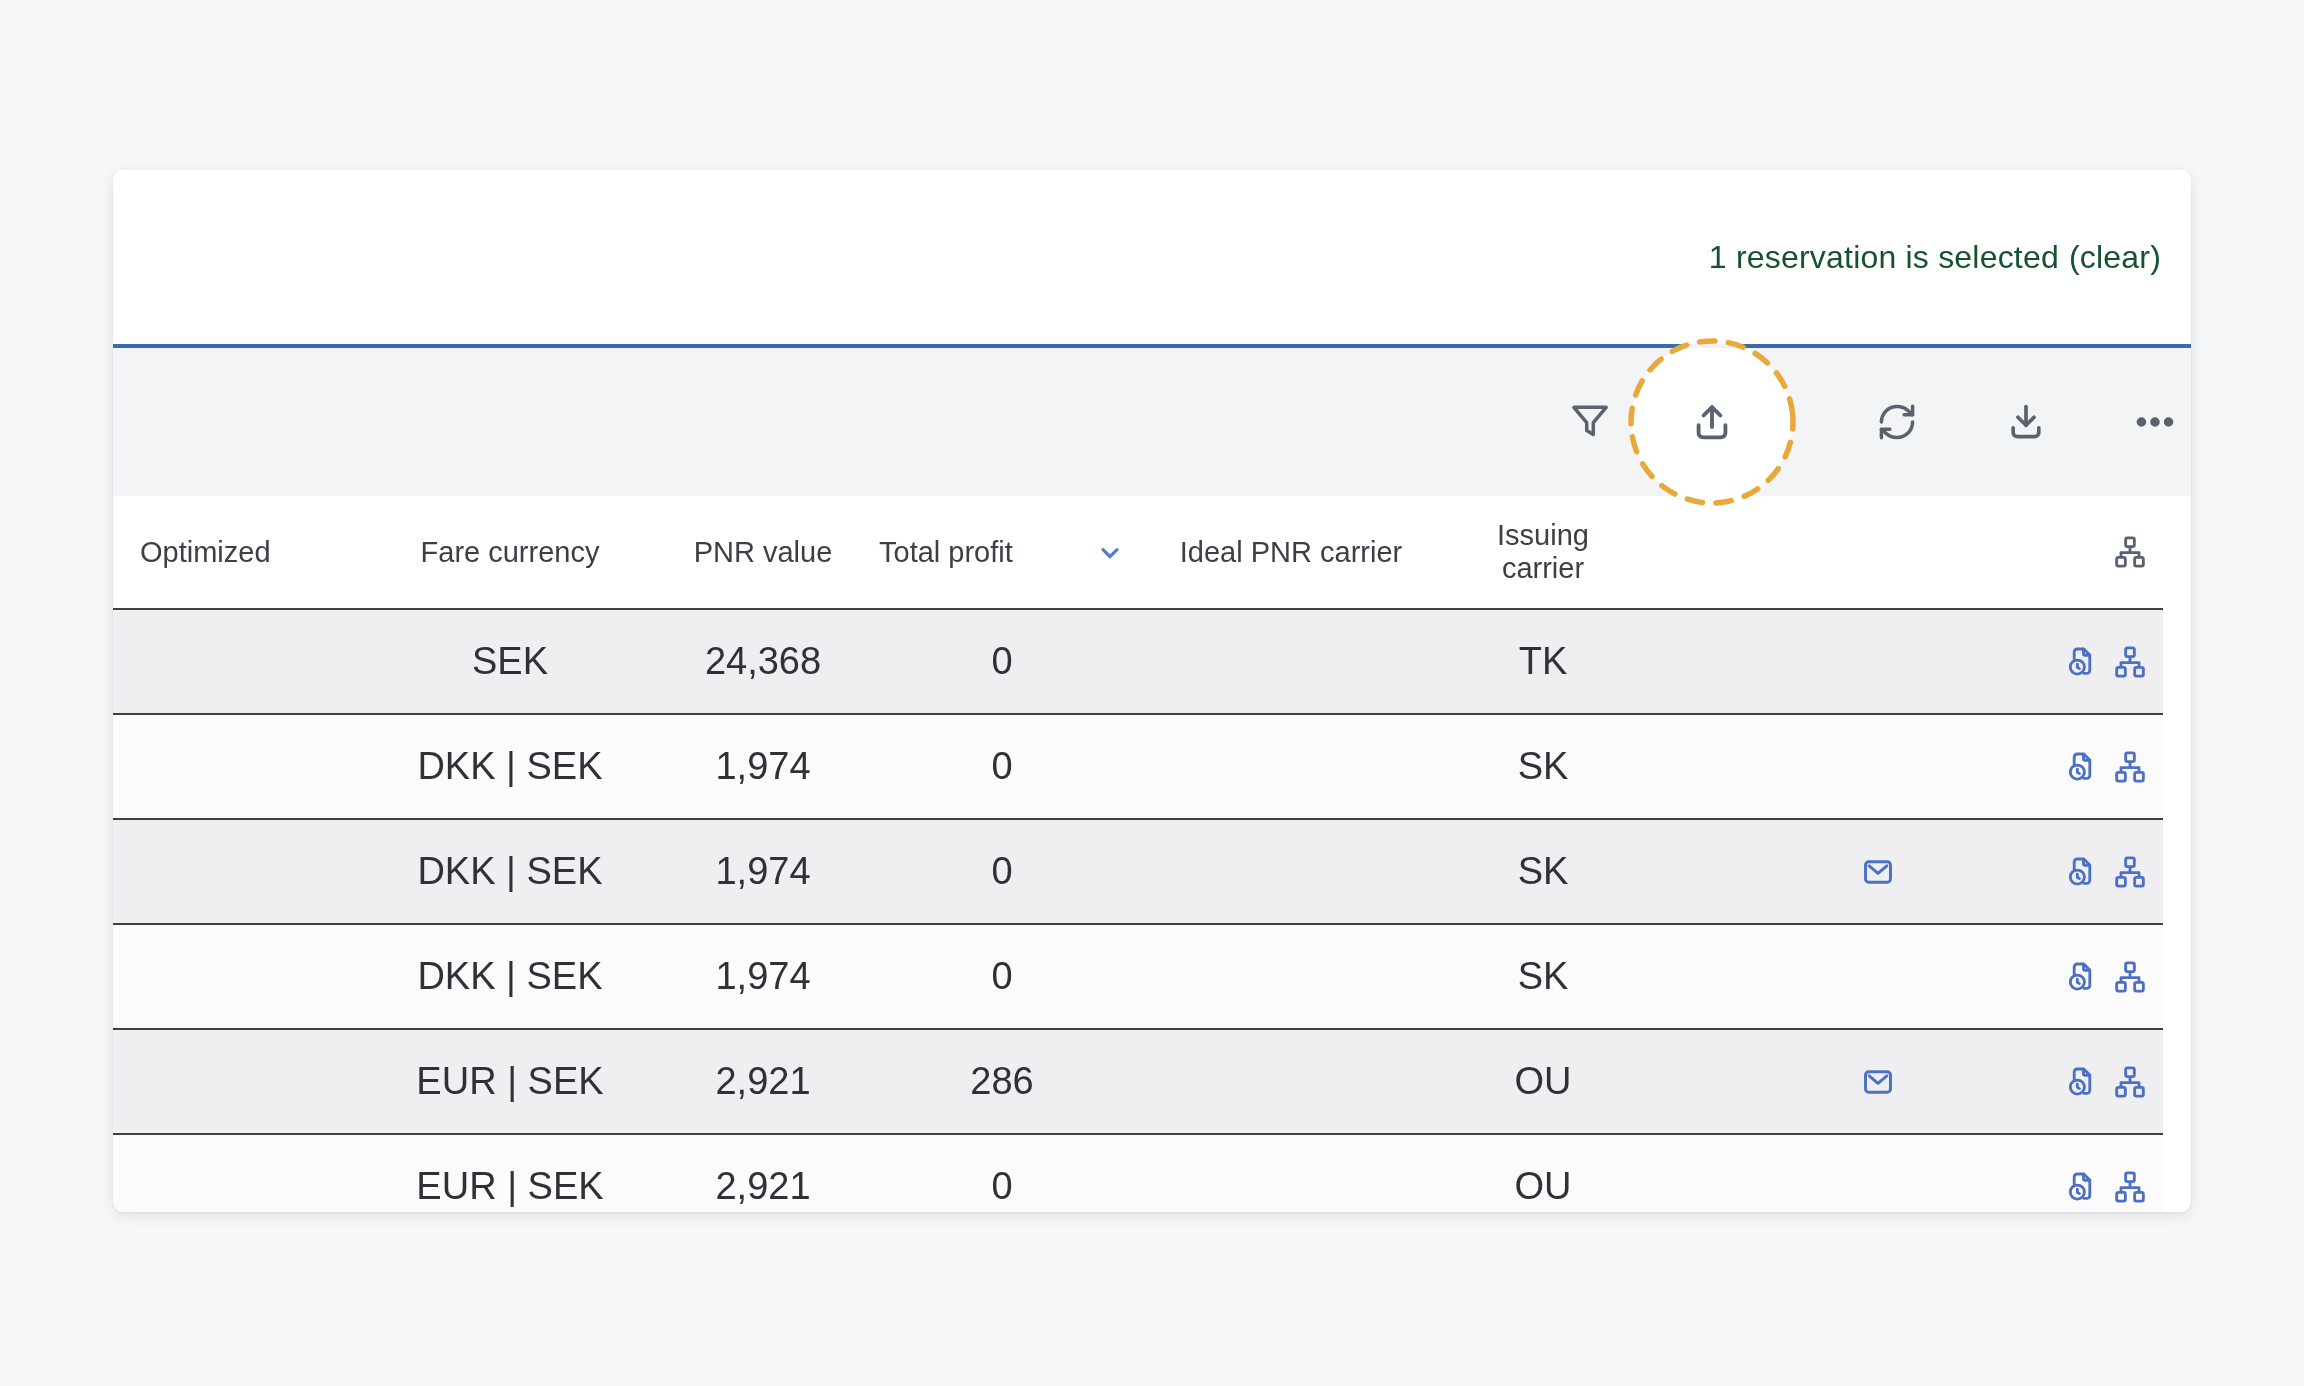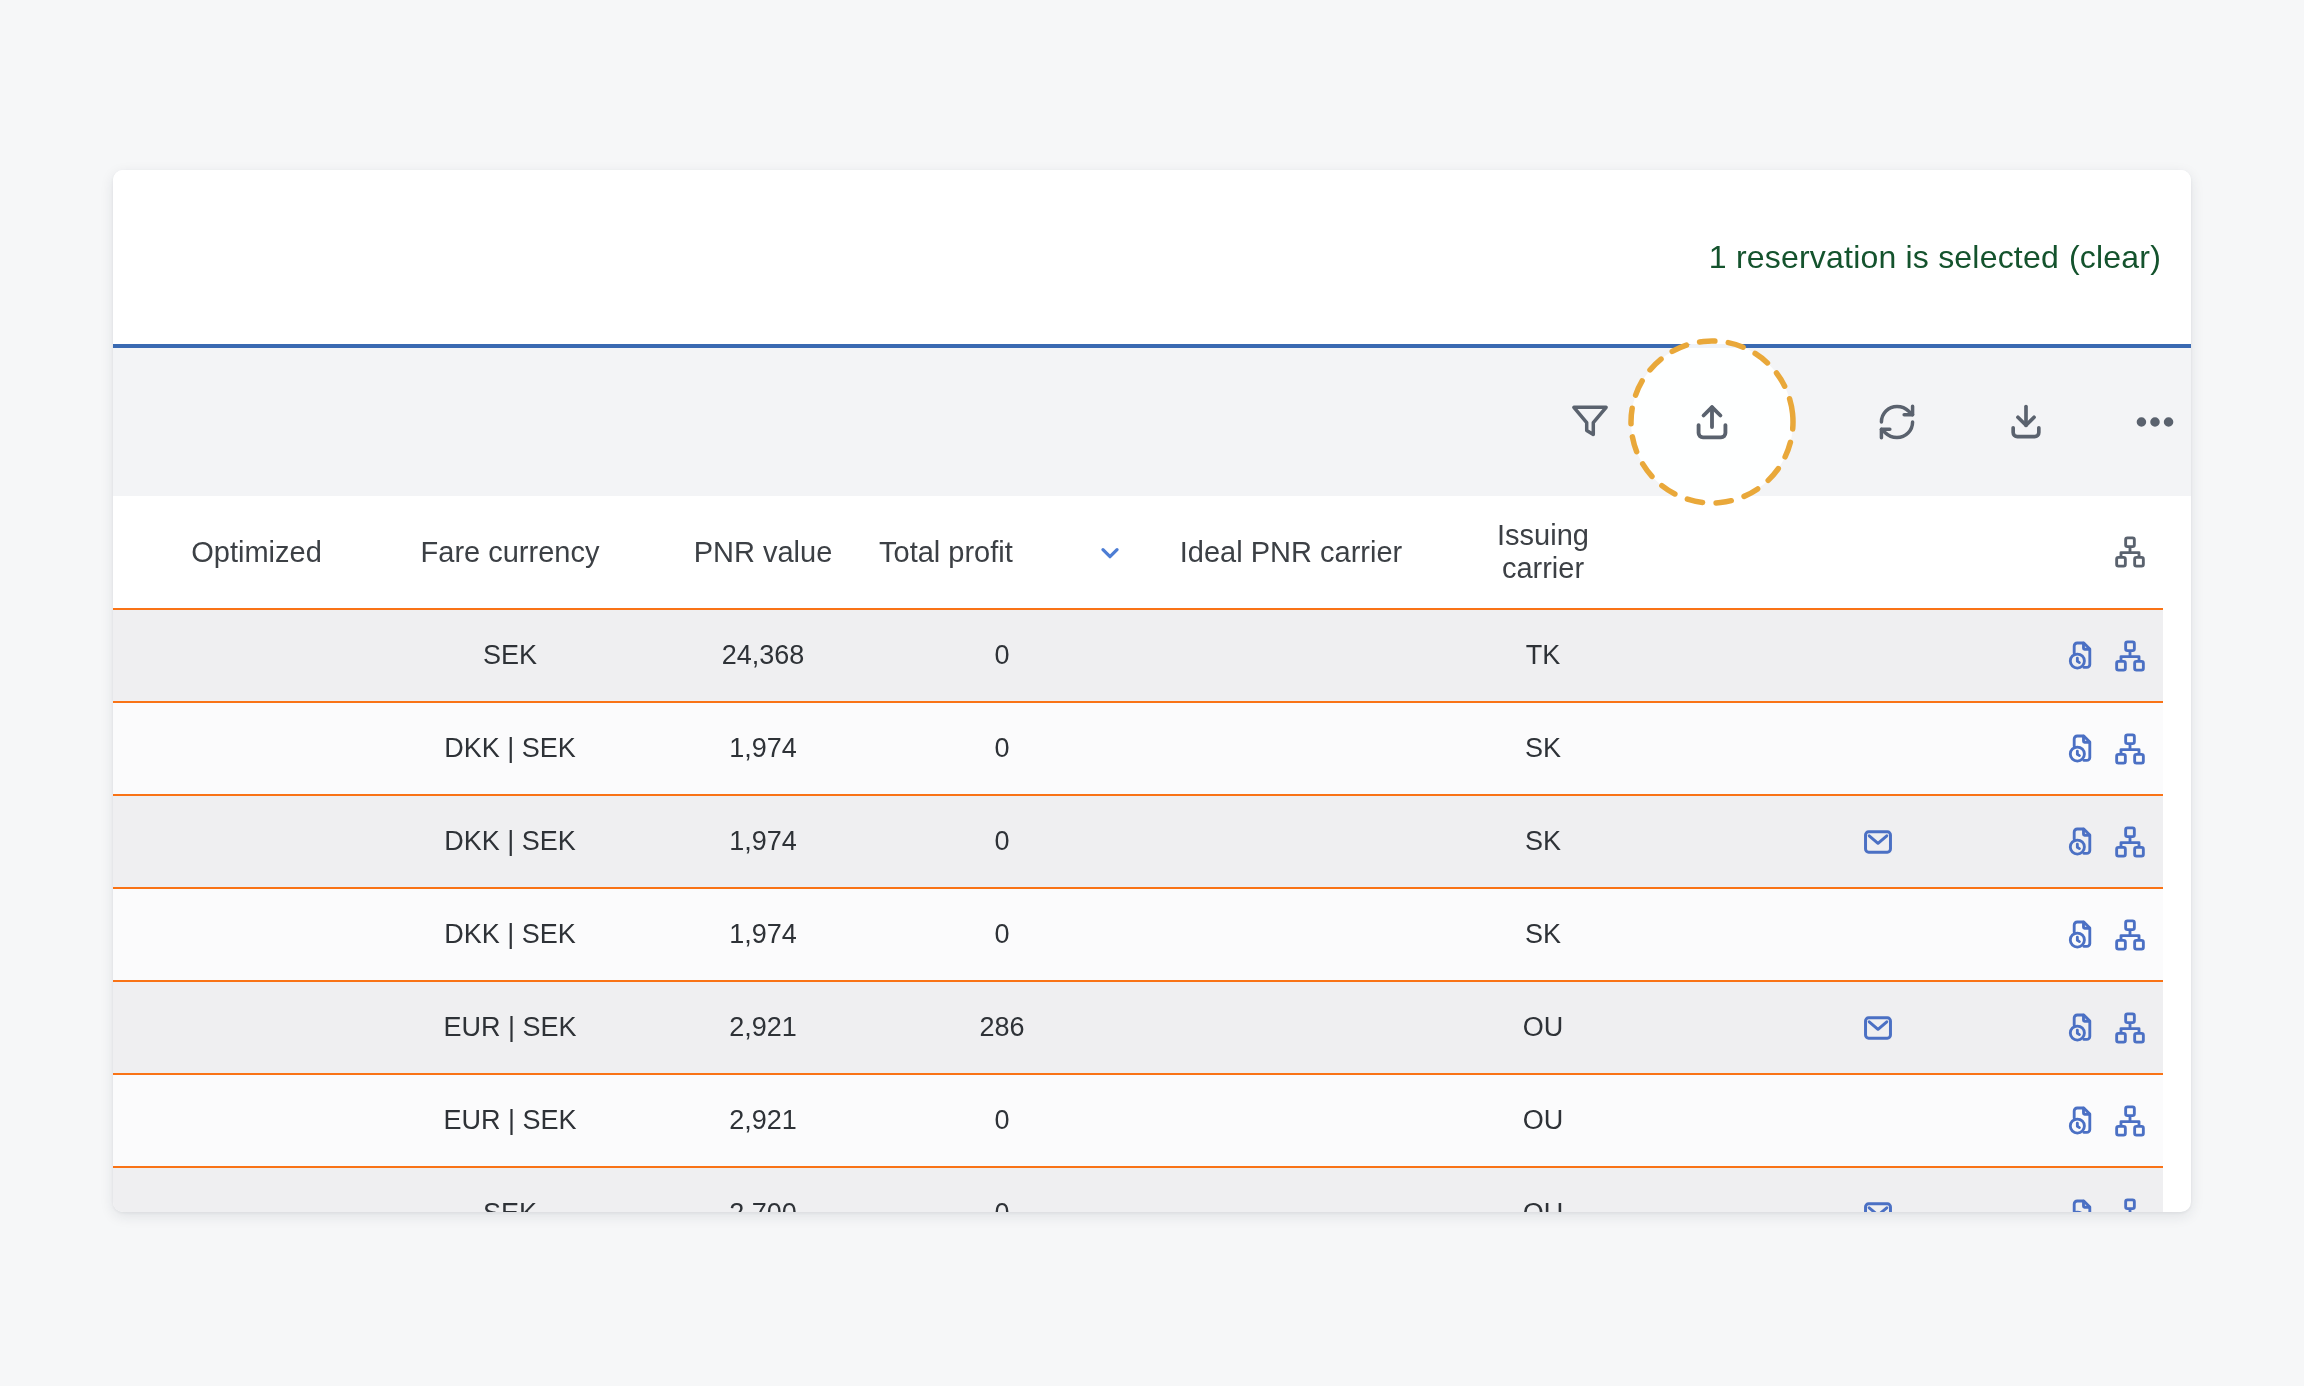--- a/index.html
+++ b/index.html
@@ -32,26 +32,26 @@
   .tool-upload-wrap { z-index:2; }
 
   
   .grid {
     display:grid;
     grid-template-columns:260px 274px 232px 246px 332px 172px 79px 340px 115px;
     width:2050px; align-items:center;
   }
   .thead { height:112px; background:#ffffff; font-size:29px; color:#3c4045; }
   .cell { text-align:center; }
-  .cell-left { text-align:center; padding-left:27px; }
+  .cell-left { text-align:left; padding-left:27px; }
   .sort-cell { display:flex; align-items:center; justify-content:space-between; gap:3px; }
   .icon-pair { display:flex; align-items:center; justify-content:center; gap:12px; }
   .icon-slot { width:36px; height:36px; display:flex; align-items:center; justify-content:center; }
 
-  .row { height:93px; font-size:27px; color:#2e3237; border-top:2px solid #f97316; cursor:default; }
+  .row { height:105px; font-size:38px; color:#2e3237; border-top:2px solid #404040; cursor:default; }
   .row-gray { background:#efeff1; }
   .row-white { background:#fbfbfc; }
   .mail-wrap { display:flex; align-items:center; justify-content:center; }
   .row svg { display:block; }
   .blue-ic { cursor:pointer; }
 </style>
 </head>
 <body>
 
 <div class="canvas">

